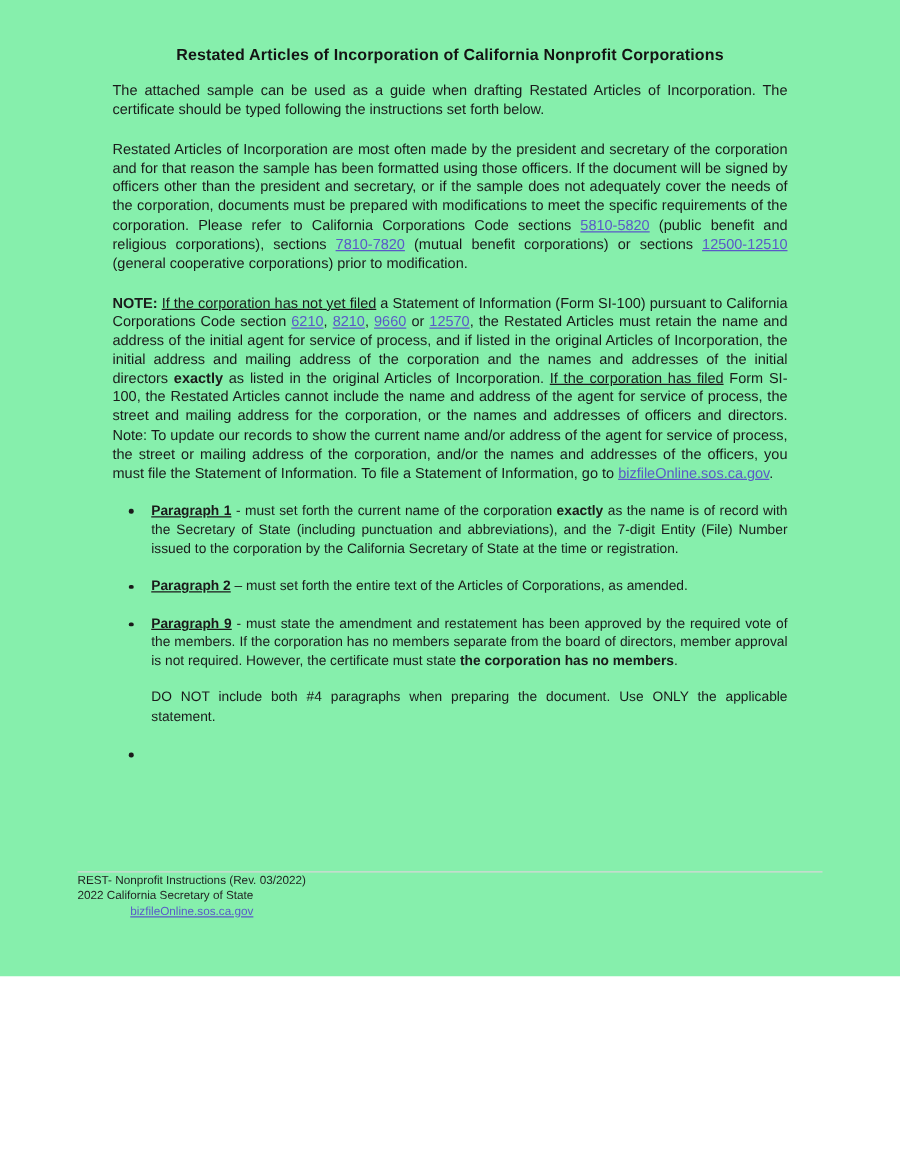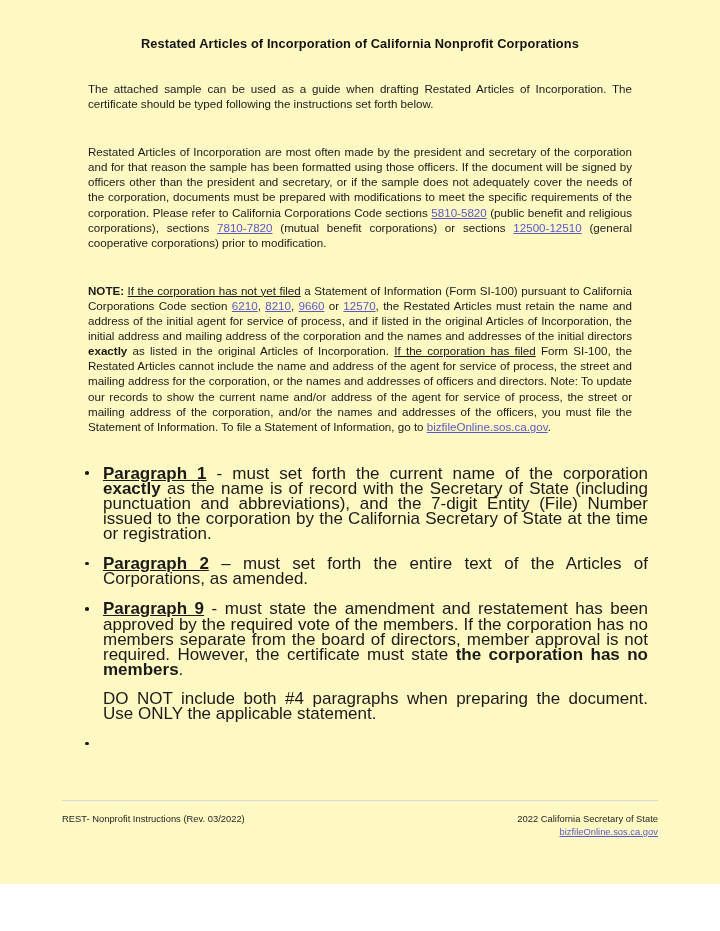--- a/index.html
+++ b/index.html
@@ -10,24 +10,24 @@
   body {
     width: 720px;
     height: 931px;
     font-family: "Liberation Sans", sans-serif;
     color: #1a1a1a;
     -webkit-font-smoothing: antialiased;
   }
   .page {
     position: relative;
     width: 720px;
-    height: 884px;
+    height: 781px;
     box-sizing: border-box;
-    padding: 0 72px;
-    background: #fef9c3;
+    padding: 0 90px;
+    background: #86efac;
   }
   .doc-title {
     text-align: center;
     font-size: 12.8px;
     font-weight: bold;
     letter-spacing: 0.01em;
     margin: 0;
     padding-top: 36px;
     color: #141414;
   }
@@ -36,21 +36,21 @@
     font-weight: bold;
     text-decoration: underline;
     margin: 0;
     padding-top: 30px;
     color: #141414;
   }
   p.body-para {
     font-size: 11.6px;
     line-height: 15.1px;
     text-align: justify;
-    margin: 16px;
+    margin: 0;
     padding-top: 14px;
     color: #1a1a1a;
   }
   p.tight {
     padding-top: 17px;
   }
   .lnk {
     color: #5a59c8;
     text-decoration: underline;
     white-space: nowrap;
@@ -58,21 +58,21 @@
   .b { font-weight: bold; }
   .u { text-decoration: underline; }
   ul.bullets {
     list-style: none;
     margin: 0;
     padding: 0;
     padding-top: 16px;
   }
   ul.bullets > li {
     position: relative;
-    font-size: 17px;
+    font-size: 11px;
     line-height: 15.1px;
     text-align: justify;
     padding-left: 31px;
     margin-bottom: 15px;
     color: #1a1a1a;
   }
   ul.bullets > li .bullet-dot {
     position: absolute;
     left: 13px;
     top: 5.5px;
@@ -89,20 +89,21 @@
     position: absolute;
     left: 62px;
     right: 62px;
     bottom: 46px;
     display: flex;
     justify-content: space-between;
     align-items: flex-start;
     font-size: 9.4px;
     line-height: 12.4px;
     color: #1f1f1f;
+    flex-direction: column;
   }
   .footer-rule {
     position: absolute;
     left: 62px;
     right: 62px;
     bottom: 83px;
     height: 1px;
     background: #d8d8d8;
   }
   .footer-right {

